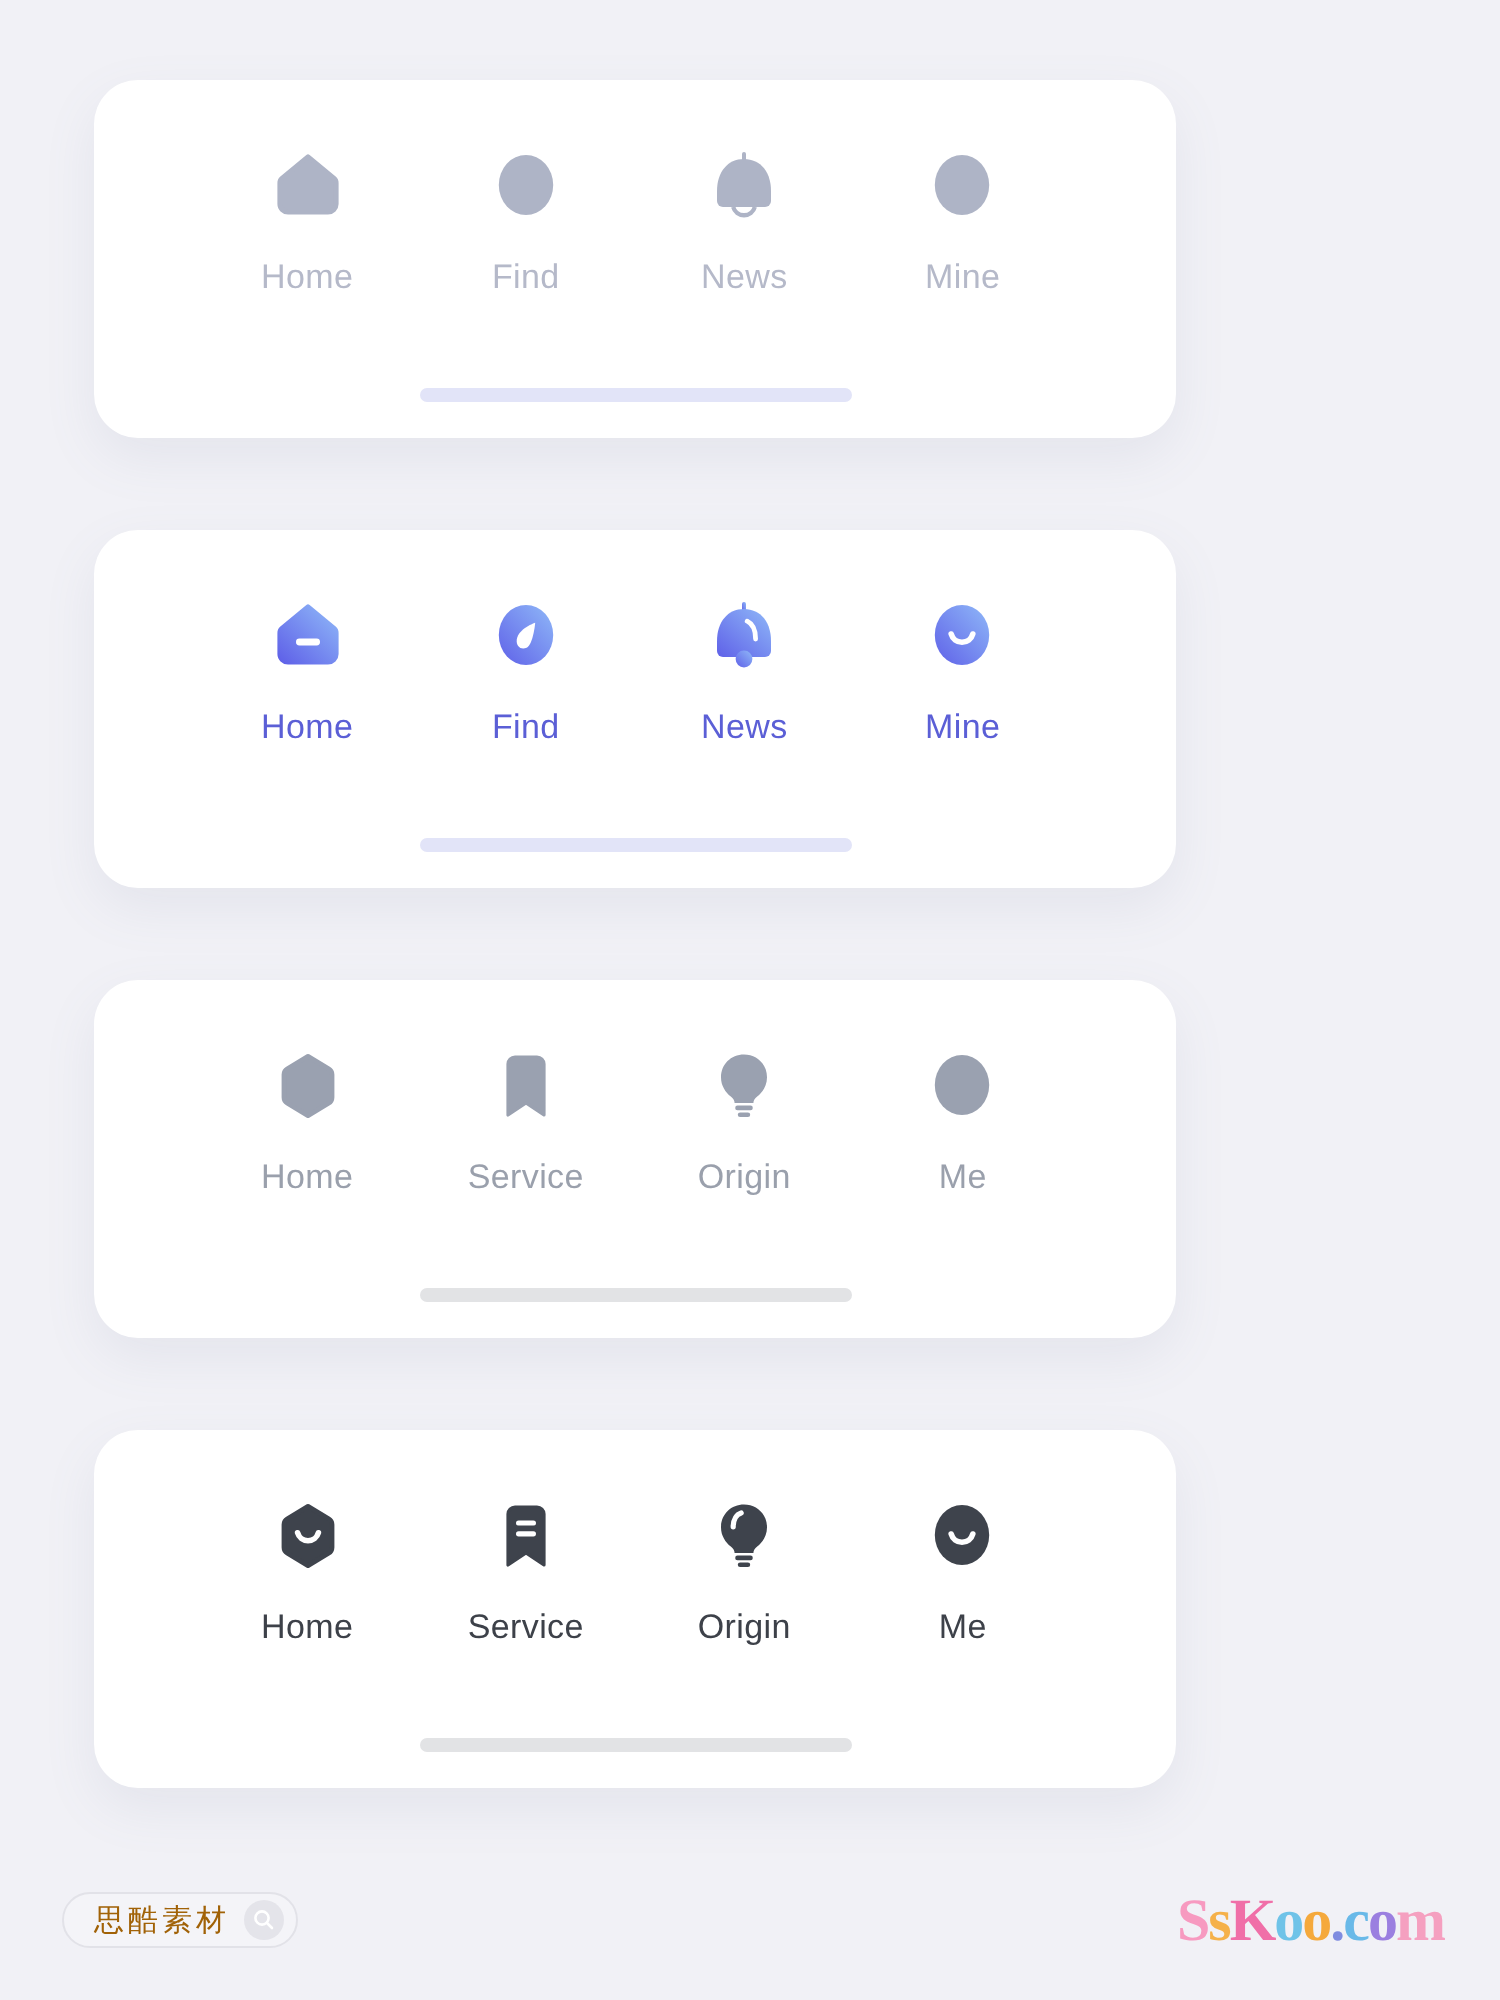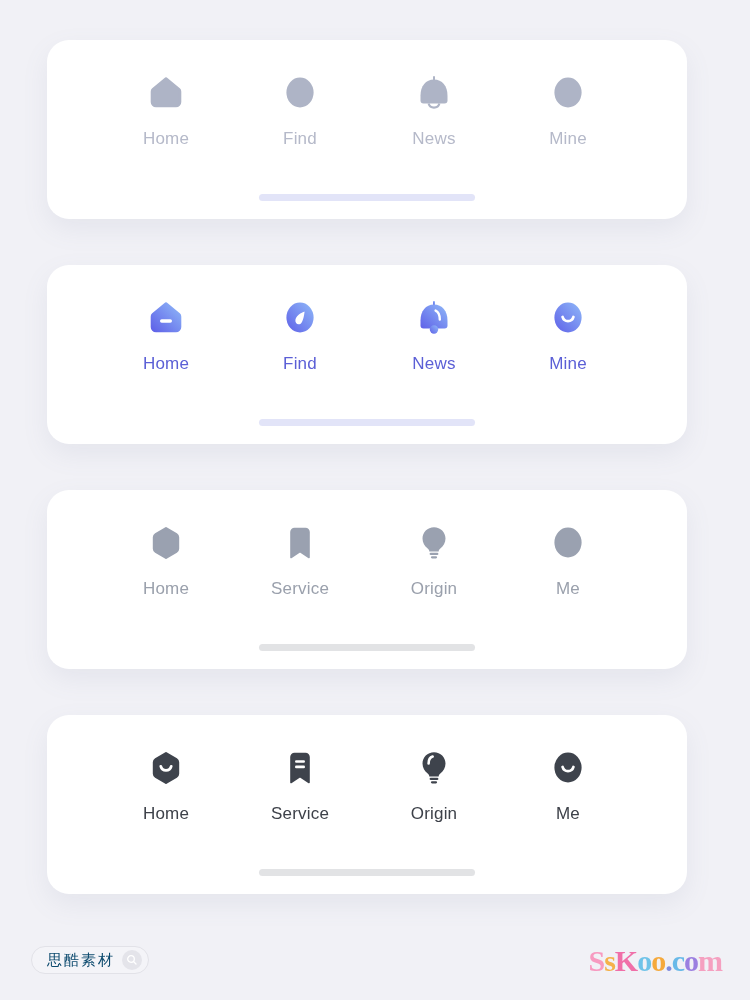--- a/index.html
+++ b/index.html
@@ -18,21 +18,21 @@
 
   .page {
     width: 750px;
     height: 1000px;
     position: relative;
     padding: 40px 47px 0 47px;
   }
 
   
   .card {
-    width: 640px;
+    width: 541px;
     border-radius: 22px;
     background: #ffffff;
     box-shadow: 0 10px 26px rgba(120,125,160,0.10);
     position: relative;
     margin-bottom: 46px;
     padding: 30px 0 0 0;
     height: 179px;
   }
 
   .tabbar {
@@ -105,23 +105,23 @@
     align-items: center;
     gap: 7px;
     padding: 0 6px 0 15px;
     border: 1px solid #e2e2e8;
     border-radius: 15px;
     background: #f4f4f8;
   }
 
   .watermark-text {
     font-size: 15px;
-    color: #0c4a6e;
+    color: #a16207;
     letter-spacing: 2px;
-    font-family: Liberation Serif, serif;
+    font-family: Liberation Sans, sans-serif;
     line-height: 1;
   }
 
   .watermark-search {
     width: 20px;
     height: 20px;
     border-radius: 50%;
     background: #e4e4ea;
     display: flex;
     align-items: center;

